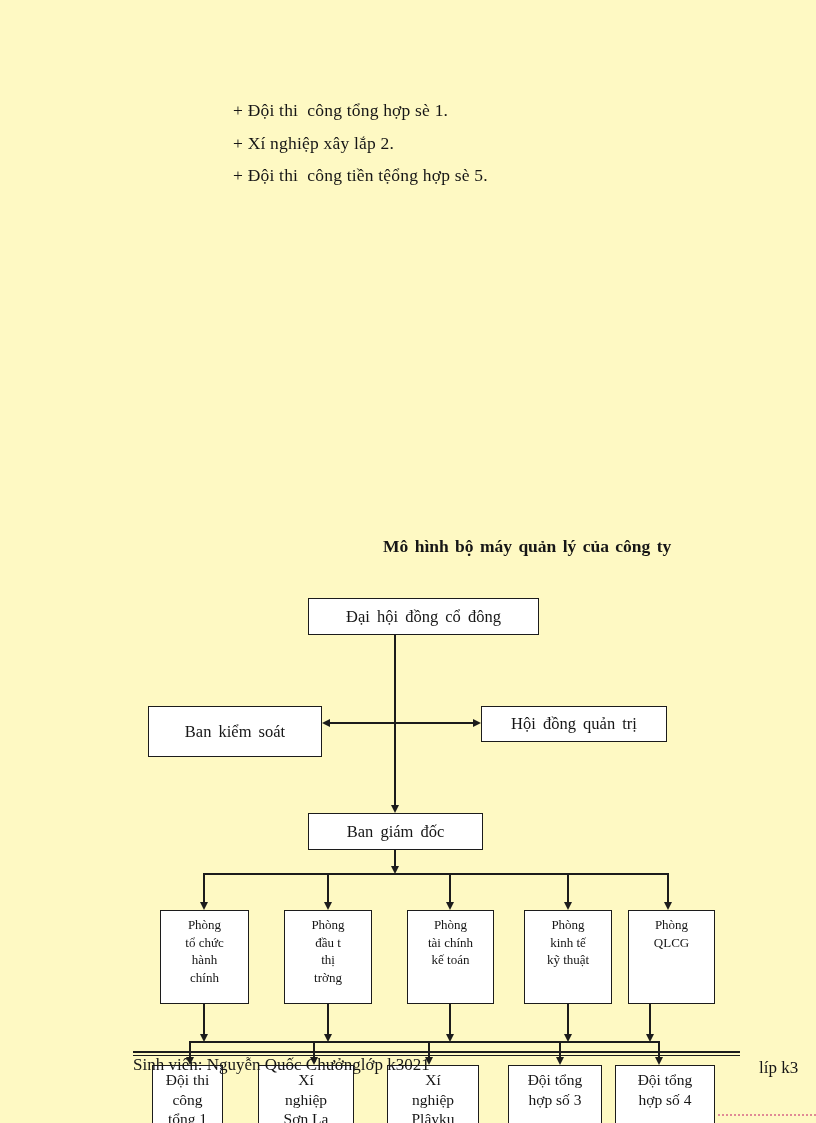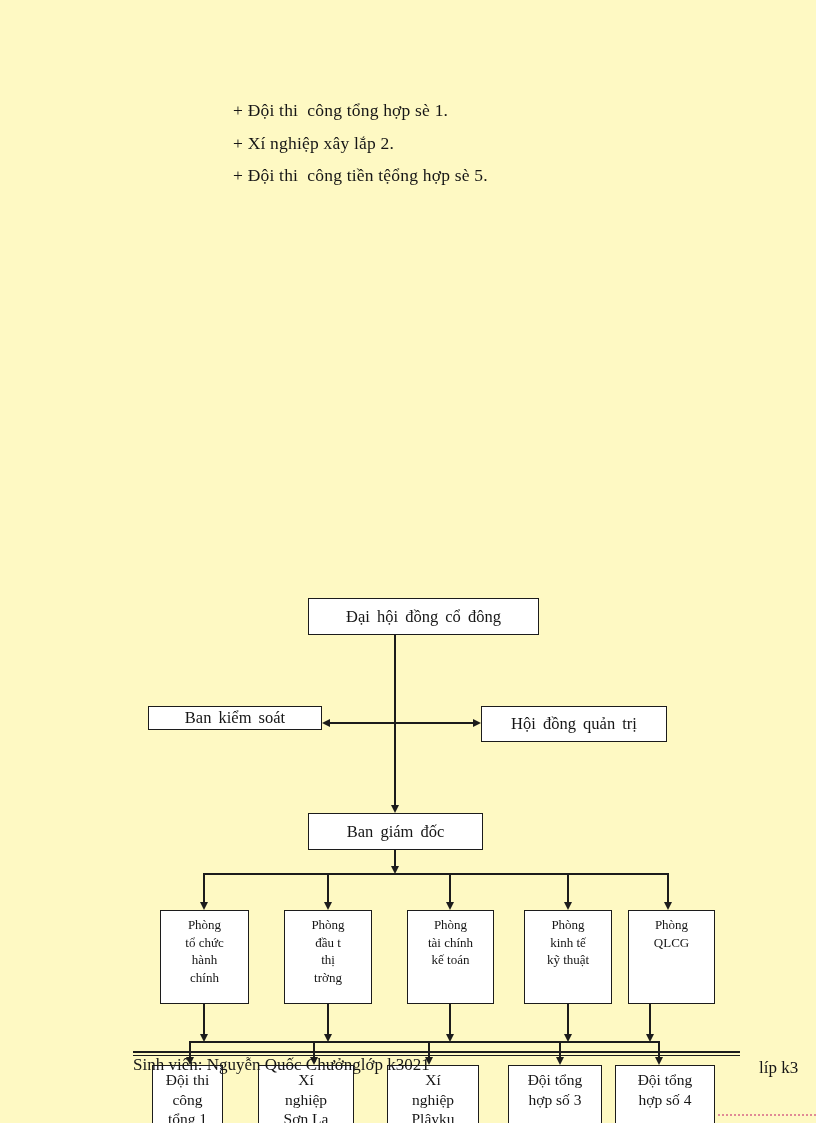--- a/index.html
+++ b/index.html
@@ -39,26 +39,27 @@
 <body>
 
 <div class="page">
 
   <div class="bullets">
     <div class="bullet">+ Đội thi  công tổng hợp sè 1.</div>
     <div class="bullet">+ Xí nghiệp xây lắp 2.</div>
     <div class="bullet">+ Đội thi  công tiền tệổng hợp sè 5.</div>
   </div>
 
+  <div class="diagram-title">Mô hình bộ máy quản lý của công ty</div>
 
   <div class="obox main-box" style="left:308px;top:598px;width:231px;height:37px;">
     <span class="lbl">Đại hội đồng cổ đông</span>
   </div>
 
-  <div class="obox main-box" style="left:148px;top:706px;width:174px;height:24px;">
+  <div class="obox main-box" style="left:148px;top:706px;width:174px;height:51px;">
     <span class="lbl">Ban kiểm soát</span>
   </div>
 
   <div class="obox main-box" style="left:481px;top:706px;width:186px;height:36px;">
     <span class="lbl">Hội đồng quản trị</span>
   </div>
 
   <div class="obox main-box" style="left:308px;top:813px;width:175px;height:37px;">
     <span class="lbl">Ban giám đốc</span>
   </div>

